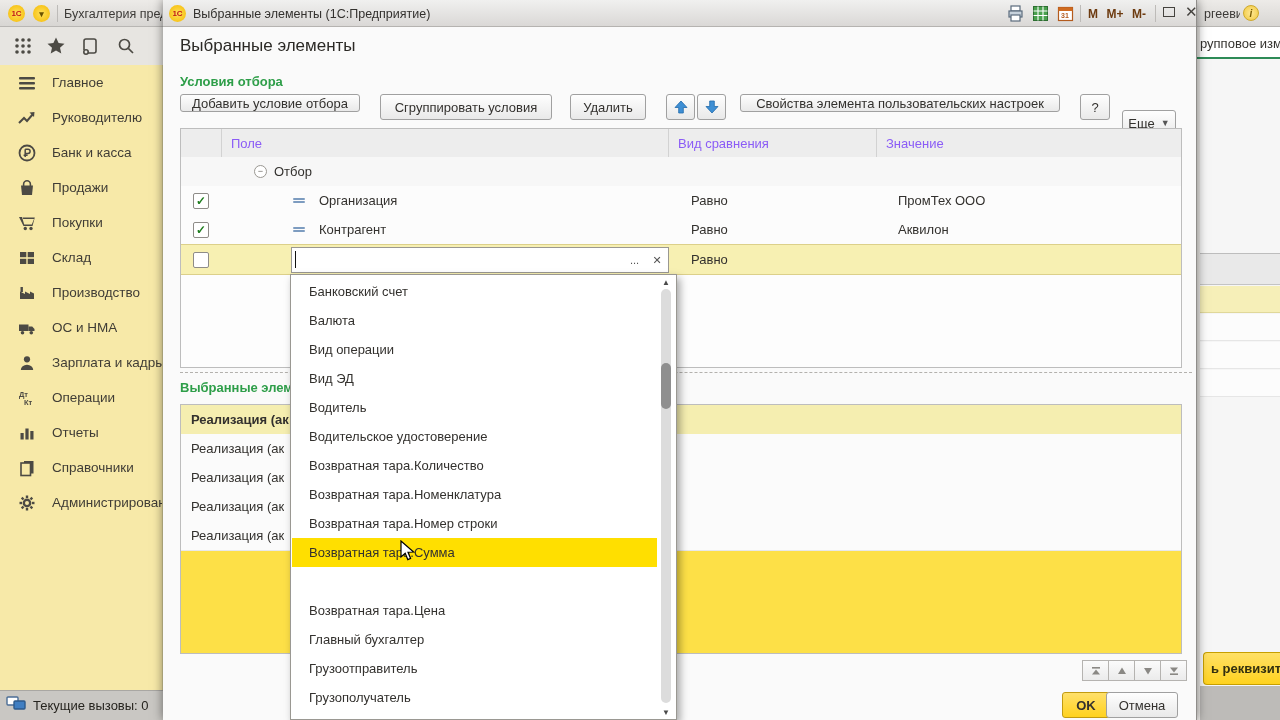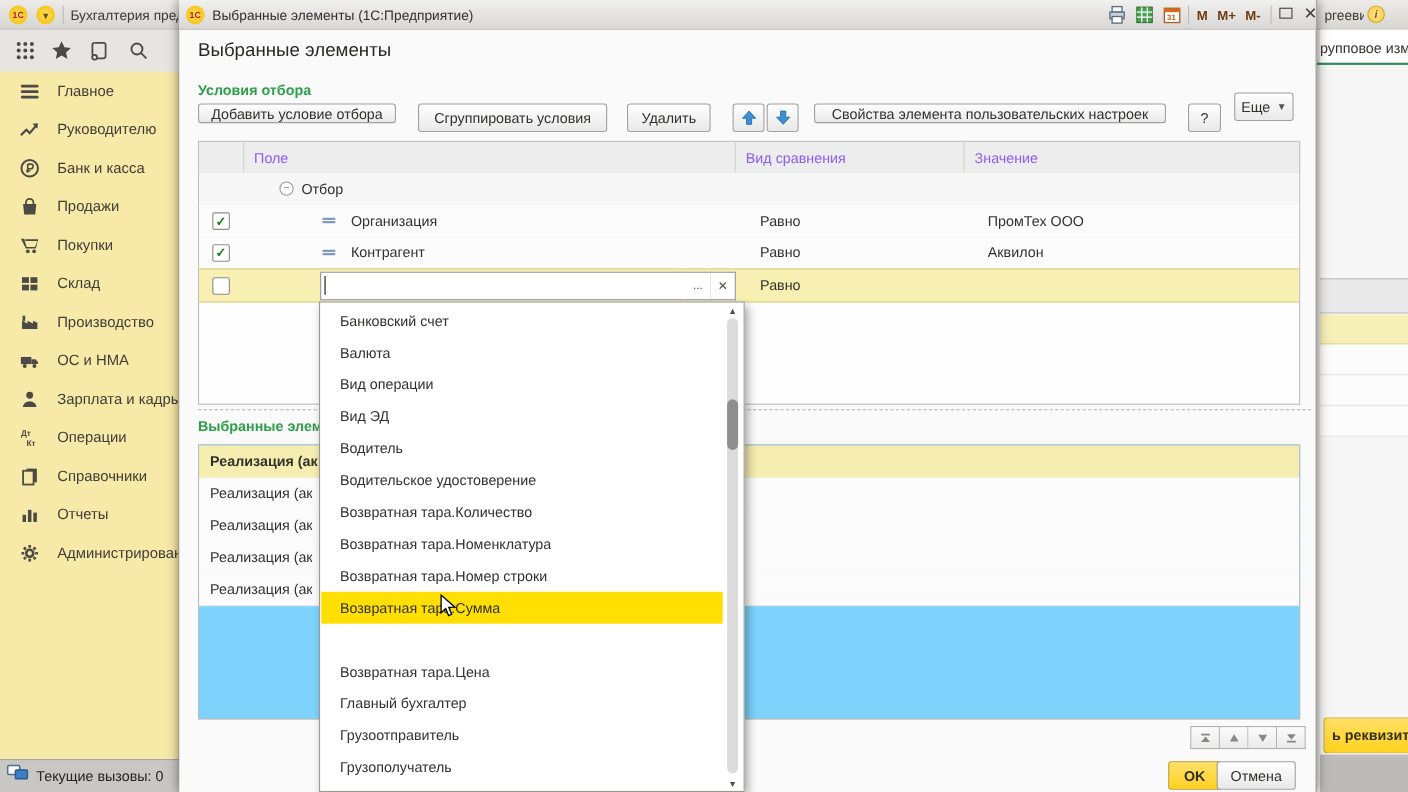--- a/index.html
+++ b/index.html
@@ -75,21 +75,21 @@
   .editrow{background:#f7f0b2;border-top:1px solid #dcd08a;border-bottom:1px solid #dcd08a;}
   .editbox{position:absolute;left:110px;top:2px;width:332px;height:24px;background:#fff;
      border:1px solid #9a9892;}
   .caret{position:absolute;left:3px;top:3px;width:1px;height:17px;background:#111;}
   .mini-btn{position:absolute;top:2px;height:24px;background:#fff;border:1px solid #9a9892;border-left:none;
      display:flex;align-items:center;justify-content:center;font-size:11px;color:#555;cursor:pointer;}
 
   .dashed-sep{border-top:1px dashed #b3b1ad;}
 
   
-  .stable{left:17px;top:404px;width:1002px;height:250px;background:#7dd3fc;border:1px solid #bdbdbd;}
+  .stable{left:17px;top:404px;width:1002px;height:250px;background:#fde047;border:1px solid #bdbdbd;}
   .srow{position:absolute;left:0;width:1000px;height:29px;background:#fbfbfb;border-bottom:1px solid #e8e8e8;
      display:flex;align-items:center;}
   .srow .stext{font-size:13px;color:#33312e;margin-left:10px;max-width:100px;white-space:nowrap;overflow:hidden;}
   .srow.sel{background:#f5eeb0;border-bottom:1px solid #ddd191;}
   .srow.sel .stext{font-weight:bold;}
 
   .navbtn{width:25px;height:19px;border:1px solid #b5b3b0;background:linear-gradient(#fbfbfb,#ebebeb);
      display:flex;align-items:center;justify-content:center;cursor:pointer;}
   .ok-btn{background:linear-gradient(#ffe06a,#ffd21e);border:1px solid #c29b10;font-weight:bold;margin-left:12px;}
 
@@ -247,36 +247,36 @@
       <span class="sb-ico">
         <svg width="20" height="20" viewBox="0 0 20 20" fill="#4c4a44">
             <text x="2" y="8.5" font-size="7.5" font-family="Liberation Sans, sans-serif" font-weight="bold">Дт</text>
             <text x="7" y="17" font-size="7.5" font-family="Liberation Sans, sans-serif" font-weight="bold">Кт</text>
           </svg>
       </span>
         <span class="sb-label">Операции</span>
     </div>
     <div class="sb-item">
       <span class="sb-ico">
+        <svg width="20" height="20" viewBox="0 0 20 20" fill="#4c4a44">
+            <rect x="3.5" y="10" width="3.2" height="6.5"></rect>
+            <rect x="8.4" y="5.5" width="3.2" height="11"></rect>
+            <rect x="13.3" y="8" width="3.2" height="8.5"></rect>
+          </svg>
+      </span>
+        <span class="sb-label">Отчеты</span>
+    </div>
+    <div class="sb-item">
+      <span class="sb-ico">
         <svg width="20" height="20" viewBox="0 0 20 20">
             <rect x="7" y="3" width="9.5" height="12.5" fill="#4c4a44"></rect>
             <rect x="4" y="5" width="9.5" height="12.5" fill="#f7e9a8" stroke="#4c4a44" stroke-width="1.6"></rect>
           </svg>
       </span>
         <span class="sb-label">Справочники</span>
-    </div>
-    <div class="sb-item">
-      <span class="sb-ico">
-        <svg width="20" height="20" viewBox="0 0 20 20" fill="#4c4a44">
-            <rect x="3.5" y="10" width="3.2" height="6.5"></rect>
-            <rect x="8.4" y="5.5" width="3.2" height="11"></rect>
-            <rect x="13.3" y="8" width="3.2" height="8.5"></rect>
-          </svg>
-      </span>
-        <span class="sb-label">Отчеты</span>
     </div>
     <div class="sb-item">
       <span class="sb-ico">
         <svg width="20" height="20" viewBox="0 0 20 20" stroke="#4c4a44" fill="none">
             <circle cx="10" cy="10" r="3.2" stroke-width="2.4"></circle>
             <g stroke-width="2.4">
               <path d="M10 2.5 V5"></path>
               <path d="M10 15 V17.5"></path>
               <path d="M2.5 10 H5"></path>
               <path d="M15 10 H17.5"></path>
@@ -359,21 +359,21 @@
           <path d="M7 1 L13 7.5 H9.3 V13 H4.7 V7.5 H1 Z" fill="#3e8fd4" stroke="#1f6aab" stroke-width="0.8"></path>
         </svg>
     </div>
     <div class="abs btn" style="left:534px;top:94px;width:29px;height:26px;">
       <svg width="14" height="14" viewBox="0 0 14 14">
           <path d="M7 13 L1 6.5 H4.7 V1 H9.3 V6.5 H13 Z" fill="#3e8fd4" stroke="#1f6aab" stroke-width="0.8"></path>
         </svg>
     </div>
     <div class="abs btn" style="left:577px;top:94px;width:320px;height:18px;">Свойства элемента пользовательских настроек</div>
     <div class="abs btn" style="left:917px;top:94px;width:30px;height:26px;">?</div>
-    <div class="abs btn" style="left:959px;top:84px;width:54px;height:26px;gap:6px;">
+    <div class="abs btn" style="left:959px;top:110px;width:54px;height:26px;gap:6px;">
       <span>Еще</span>
       <span style="font-size:9px;color:#555;">▼</span>
     </div>
 
     <div class="abs ftable">
       <div class="ft-header">
         <div class="hcell" style="left:0;width:40px;border-left:none;"></div>
         <div class="hcell" style="left:40px;width:447px;">Поле</div>
         <div class="hcell" style="left:487px;width:208px;">Вид сравнения</div>
         <div class="hcell" style="left:695px;width:305px;">Значение</div>

